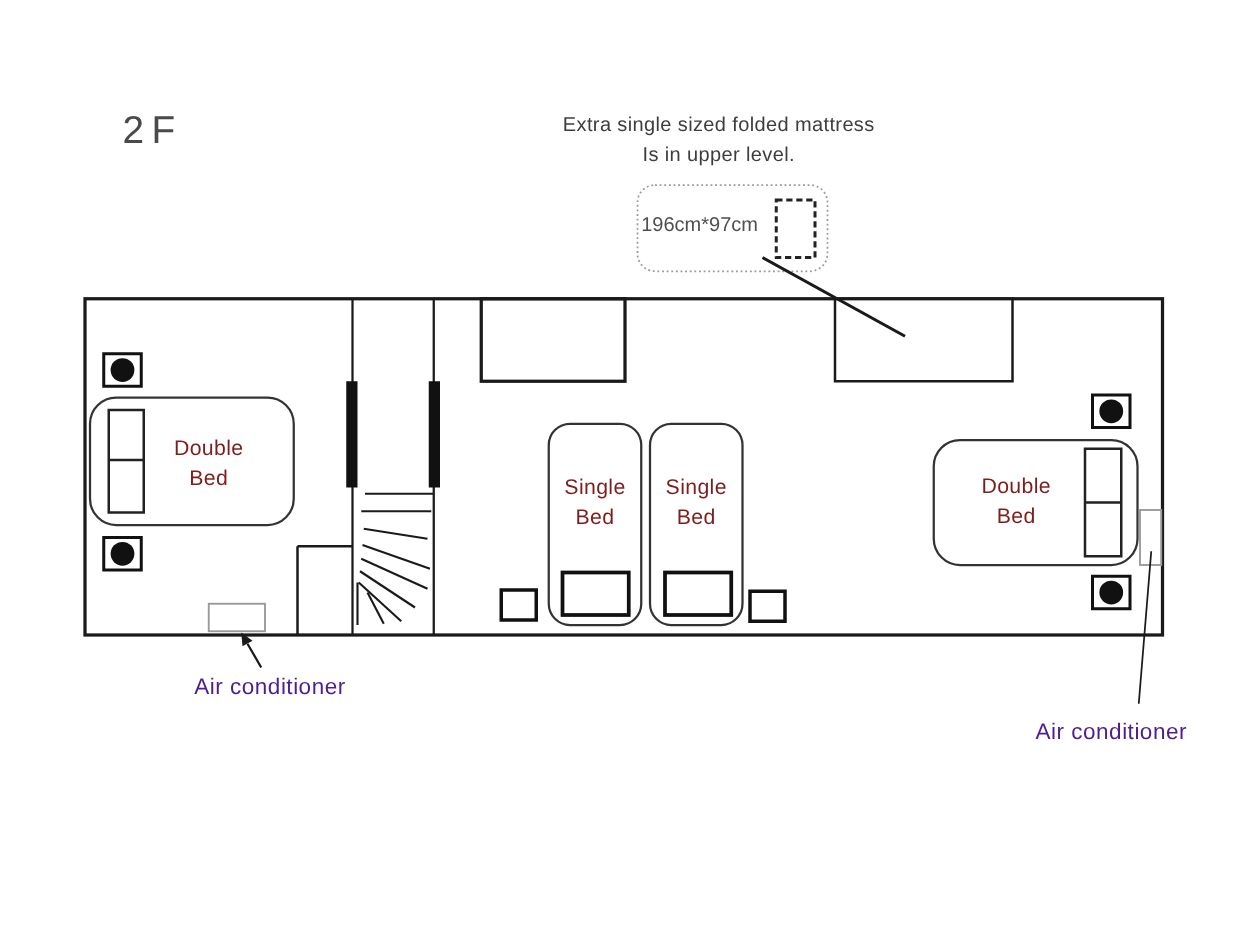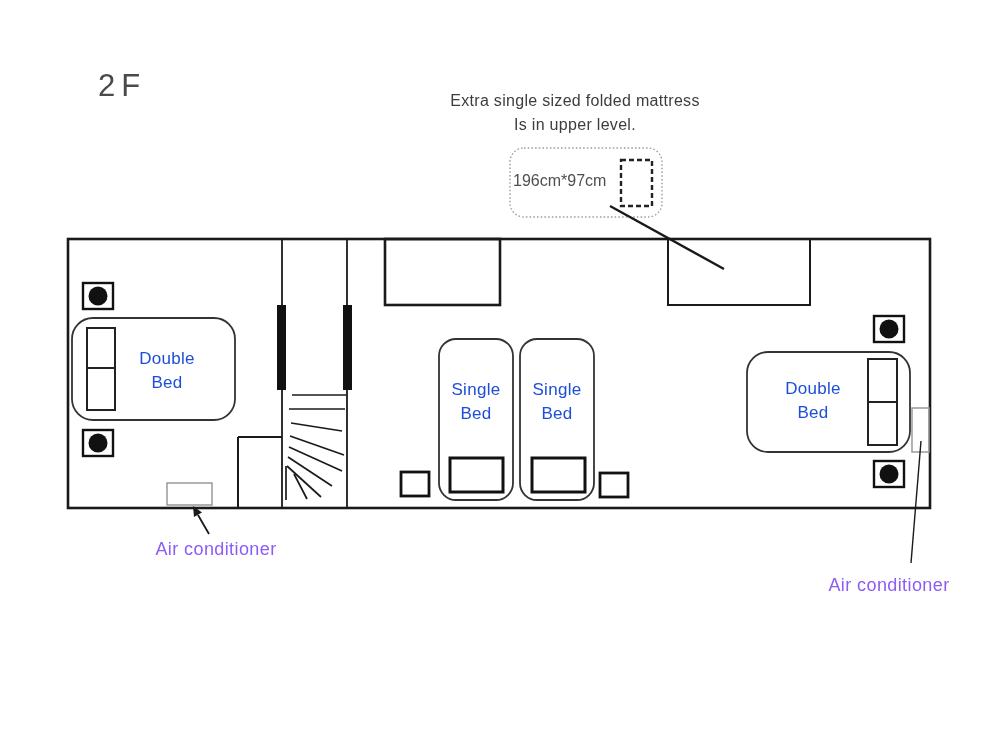--- a/index.html
+++ b/index.html
@@ -7,36 +7,36 @@
     position: relative;
     width: 1000px;
     height: 753px;
     background: #ffffff;
     font-family: "Liberation Sans", sans-serif;
     overflow: hidden;
   }
   .canvas svg { position: absolute; left: 0; top: 0; }
   .txt { position: absolute; white-space: nowrap; }
   .floor-label {
-    left: 98px; top: 68px;
+    left: 98px; top: 86px;
     font-size: 31px; letter-spacing: 6px; color: #4a4a4a;
   }
   .note-line { left: 325px; width: 500px; text-align: center;
     font-size: 16px; color: #3d3d3d; letter-spacing: 0.3px; }
   .note-line.l1 { top: 92px; }
   .note-line.l2 { top: 116px; }
   .mattress-size { left: 513px; top: 172px; font-size: 16px; color: #4f4f4f; }
   .bed-label { position: absolute; width: 120px; text-align: center;
-    font-size: 17px; line-height: 24px; color: #1d4ed8; letter-spacing: 0.3px; }
+    font-size: 17px; line-height: 24px; color: #7f1d1d; letter-spacing: 0.3px; }
   .bed-label.left-double  { left: 107px; top: 347px; }
   .bed-label.single-a     { left: 416px; top: 378px; }
   .bed-label.single-b     { left: 497px; top: 378px; }
   .bed-label.right-double { left: 753px; top: 377px; }
   .ac-label { position: absolute; width: 240px; text-align: center;
-    font-size: 18px; color: #8b5cf6; letter-spacing: 0.4px; }
+    font-size: 18px; color: #4c1d95; letter-spacing: 0.4px; }
   .ac-label.left  { left: 96px;  top: 539px; }
   .ac-label.right { left: 769px; top: 575px; }
 </style>
 </head>
 <body>
 
 <div class="canvas">
 
   <svg width="1000" height="753" viewBox="0 0 1000 753">
 

